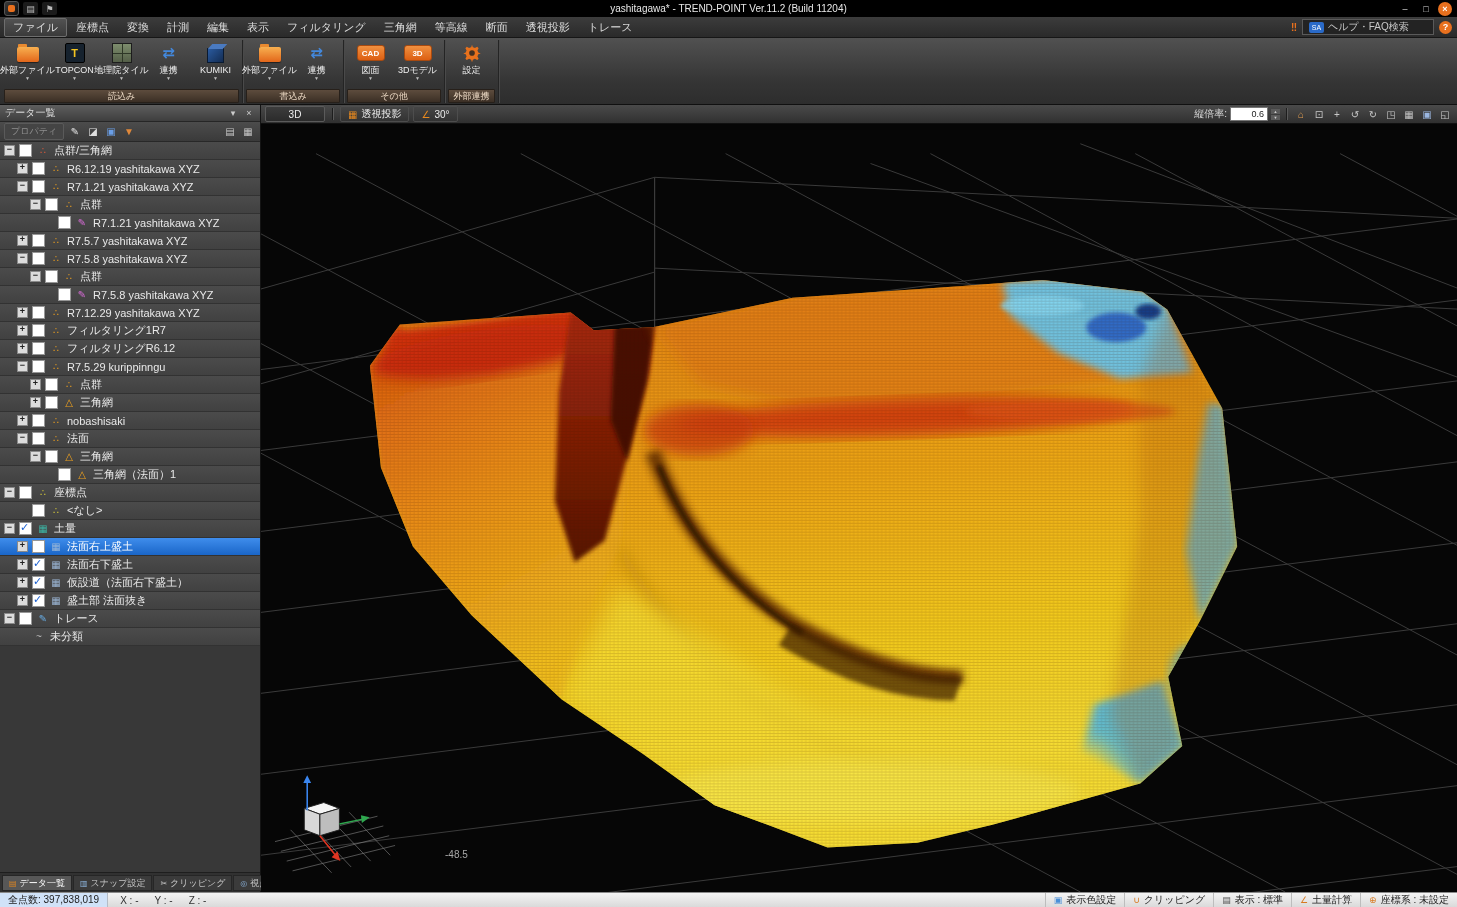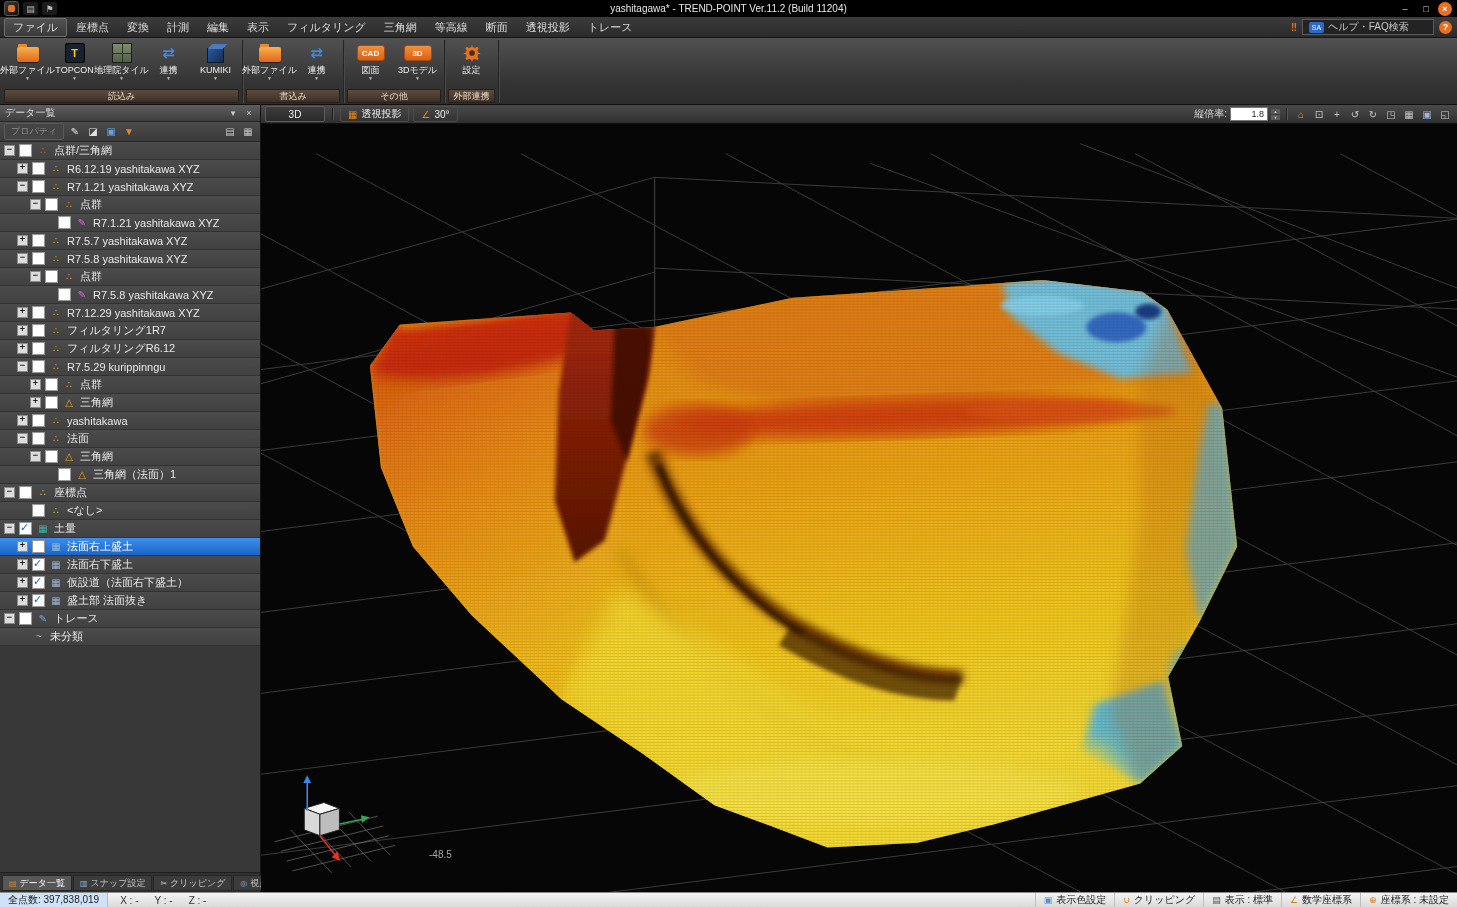--- a/index.html
+++ b/index.html
@@ -81,21 +81,21 @@
   .vbar-sep{width:1px;height:12px;background:#1d1d1d;box-shadow:1px 0 0 #5a5a5a;margin:0 3px;flex:none}
   .vp-right{margin-left:auto;display:flex;align-items:center;gap:3px}
   .vp-scale-label{font-size:10px;color:#ddd}
   .vp-scale{width:30px;height:12px;background:#fff;border:1px solid #777;font-size:9px;color:#222;display:flex;align-items:center;justify-content:flex-end;padding:0 3px}
   .vp-spin{display:flex;flex-direction:column;gap:1px;cursor:pointer}
   .vp-spin span{width:9px;height:5px;background:#5a5a5a;color:#ccc;font-size:4px;line-height:5px;text-align:center}
   .vp-ico{width:16px;height:14px;display:flex;align-items:center;justify-content:center;font-size:10px;cursor:pointer;border-radius:2px}
   .canvas{flex:1;position:relative;background:#060606;overflow:hidden}
   svg.scene{position:absolute;inset:0;width:100%;height:100%}
   .axis{position:absolute;left:14px;bottom:16px;width:122px;height:103px}
-  .readout{position:absolute;left:168px;bottom:32px;color:#a8a8a8;font-size:10px}
+  .readout{position:absolute;left:184px;bottom:32px;color:#a8a8a8;font-size:10px}
 
   
   .statusbar{height:14px;background:linear-gradient(#f4f4f4,#dadada);border-top:1px solid #8a8a8a;display:flex;align-items:center;font-size:10px;color:#222;flex:none}
   .sb-points{background:#d0e2f8;padding:0 8px;height:100%;display:flex;align-items:center;border-right:1px solid #b4bcc6;white-space:nowrap}
   .sb-coords{padding:0 12px;display:flex;gap:16px;color:#333}
   .sb-right{margin-left:auto;display:flex;height:100%}
   .sb-item{display:flex;align-items:center;gap:4px;padding:0 8px;border-left:1px solid #bdbdbd;cursor:pointer;white-space:nowrap}
   .sb-item .si{font-size:9px}
 </style>
 </head>
@@ -351,21 +351,21 @@
           <div class="trow" style="padding-left: 30px;">
             <span class="texp">+</span>
             <span class="tchk"></span>
             <span class="tico" style="color: rgb(237, 160, 31);">△</span>
             <span class="tlbl">三角網</span>
           </div>
           <div class="trow" style="padding-left: 17px;">
             <span class="texp">+</span>
             <span class="tchk"></span>
             <span class="tico" style="color: rgb(237, 160, 31);">∴</span>
-            <span class="tlbl">yashitakawa</span>
+            <span class="tlbl">nobashisaki</span>
           </div>
           <div class="trow" style="padding-left: 17px;">
             <span class="texp">−</span>
             <span class="tchk"></span>
             <span class="tico" style="color: rgb(237, 160, 31);">∴</span>
             <span class="tlbl">法面</span>
           </div>
           <div class="trow" style="padding-left: 30px;">
             <span class="texp">−</span>
             <span class="tchk"></span>
@@ -463,21 +463,21 @@
               <span class="bi">▦</span>
               <span>透視投影</span>
             </div>
             <div class="vp-btn">
               <span class="bi">∠</span>
               <span>30°</span>
             </div>
           </span>
         <div class="vp-right">
           <span class="vp-scale-label">縦倍率:</span>
-          <span class="vp-scale">1.8</span>
+          <span class="vp-scale">0.6</span>
           <span class="vp-spin">
               <span>▲</span>
               <span>▼</span>
             </span>
           <span class="vbar-sep"></span>
           <span id="vp-icons" style="display:flex;gap:2px">
               <span class="vp-ico" style="color: rgb(232, 160, 80);">⌂</span>
               <span class="vp-ico" style="color: rgb(200, 200, 200);">⊡</span>
               <span class="vp-ico" style="color: rgb(200, 200, 200);">+</span>
               <span class="vp-ico" style="color: rgb(200, 200, 200);">↺</span>
@@ -632,21 +632,21 @@
         <div class="sb-item">
           <span class="si" style="color: rgb(216, 122, 32);">∪</span>
           <span>クリッピング</span>
         </div>
         <div class="sb-item">
           <span class="si" style="color: rgb(85, 85, 85);">▤</span>
           <span>表示 : 標準</span>
         </div>
         <div class="sb-item">
           <span class="si" style="color: rgb(216, 122, 32);">∠</span>
-          <span>数学座標系</span>
+          <span>土量計算</span>
         </div>
         <div class="sb-item">
           <span class="si" style="color: rgb(216, 122, 32);">⊕</span>
           <span>座標系 : 未設定</span>
         </div>
       </div>
   </div>
 
 </div>
 

